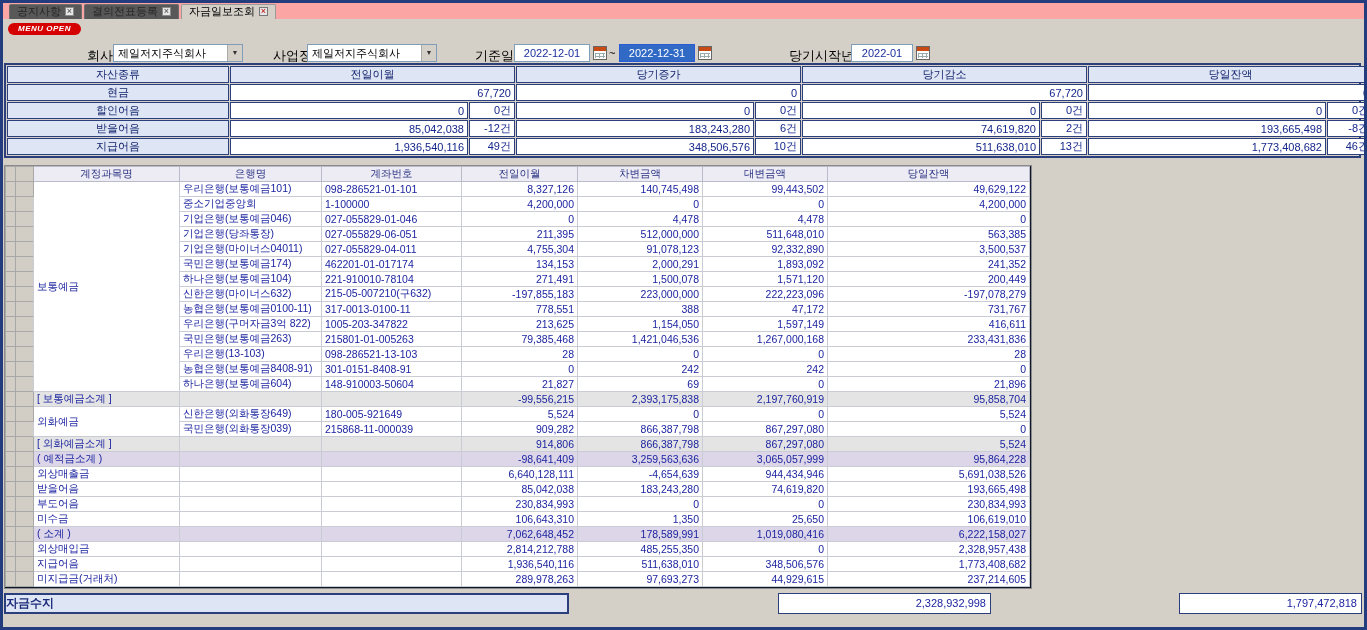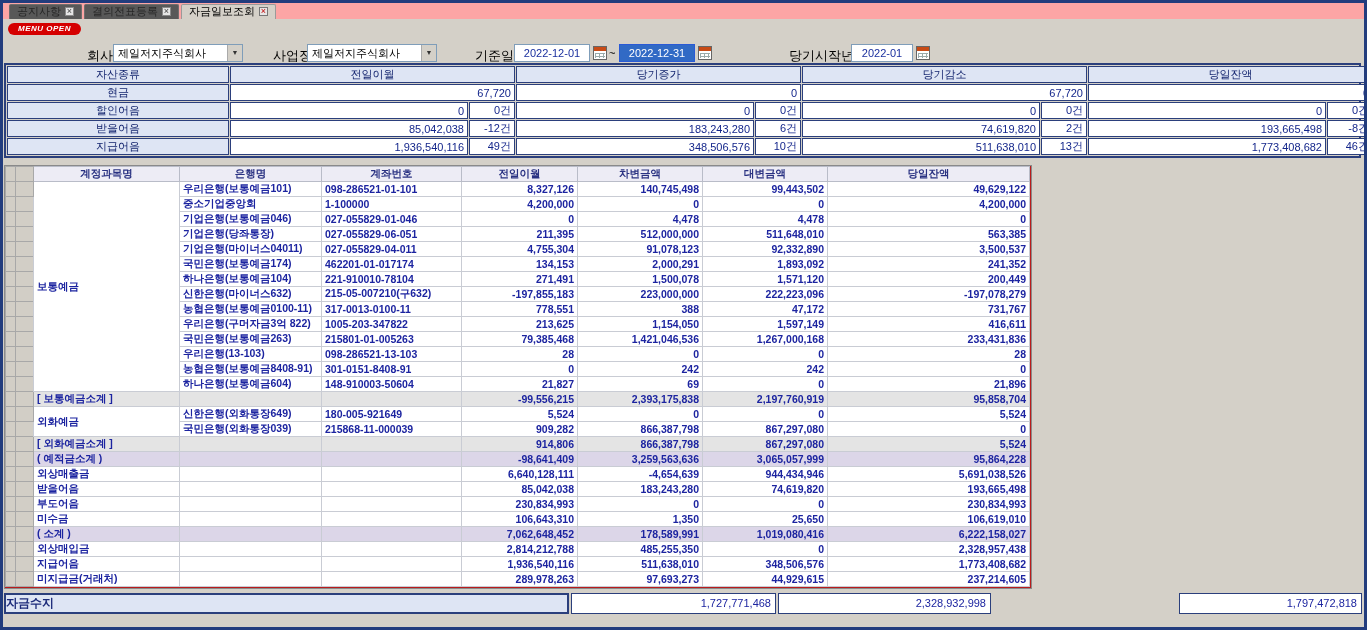--- a/index.html
+++ b/index.html
@@ -35,21 +35,21 @@
   
   .summary-wrap { position:absolute; top:60px; left:1px; width:1357px; border:2px solid #2b3f7c; background:#d4d0c8; }
   .stable { width:100%; table-layout:fixed; border-collapse:separate; border-spacing:1px; }
   .stable td { border:1px solid #2b3f7c; font-size:11px; color:#14268b; height:15px; padding:0 3px; overflow:hidden; white-space:nowrap; }
   .stable td.s-hdr { background:#dee5f4; text-align:center; height:16px; color:#13246e; }
   .stable td.s-name { background:#dee5f4; text-align:center; color:#13246e; }
   .stable td.s-val { background:#fff; text-align:right; }
   .stable td.s-cnt { background:#fff; text-align:right; }
 
   
-  .grid-wrap { position:absolute; top:162px; left:1px; width:1028px; height:424px; background:#b91c1c; border:1px solid #8a8a8a; overflow:hidden;font-weight:bold; }
+  .grid-wrap { position:absolute; top:162px; left:1px; width:1028px; height:424px; background:#0f172a; border:1px solid #8a8a8a; overflow:hidden; }
   .dtable { border-collapse:collapse; table-layout:fixed; width:1024px; }
   .dtable td { border:1px solid #c9ccd4; font-size:10.5px; height:15px; padding:0 3px; white-space:nowrap; overflow:hidden; color:#1c24a0; background:#fff; }
   .dtable td.d-hdr { background:#edecf5; color:#2a3282; text-align:center; border-color:#b9bcc8; }
   .dtable td.d-name { text-align:left; vertical-align:middle; }
   .dtable td.d-bank, .dtable td.d-acct { text-align:left; }
   .dtable td.d-num { text-align:right; }
   .dtable tr.r-sub td { background:#e4e4e4; }
   .dtable tr.r-lav td { background:#dcd6e8; }
   .dtable td.d-sel, .dtable td.d-sel2 { background:#d2cec6 !important; border-color:#a8a8a8; }
 
@@ -477,18 +477,17 @@
             <td class="d-num">97,693,273</td>
             <td class="d-num">44,929,615</td>
             <td class="d-num">237,214,605</td>
           </tr>
         </tbody>
     </table>
   </div>
 
   <div class="footer">
     <div class="f-label">자금수지</div>
-    <div class="f-val" style="left:567px;width:205px">1,727,771,468</div>
     <div class="f-val" style="left:774px;width:213px">2,328,932,998</div>
     <div class="f-val" style="left:1175px;width:183px">1,797,472,818</div>
   </div>
 
 </div>
 
 </body></html>

